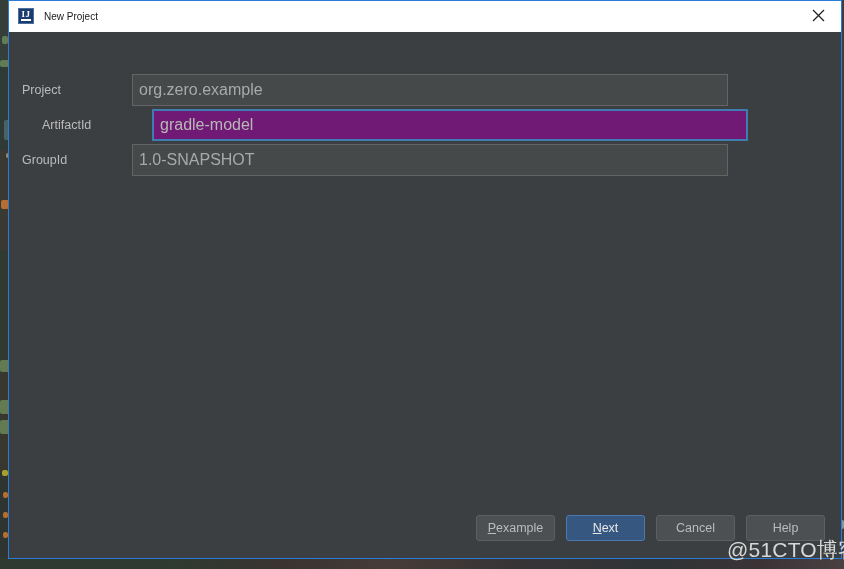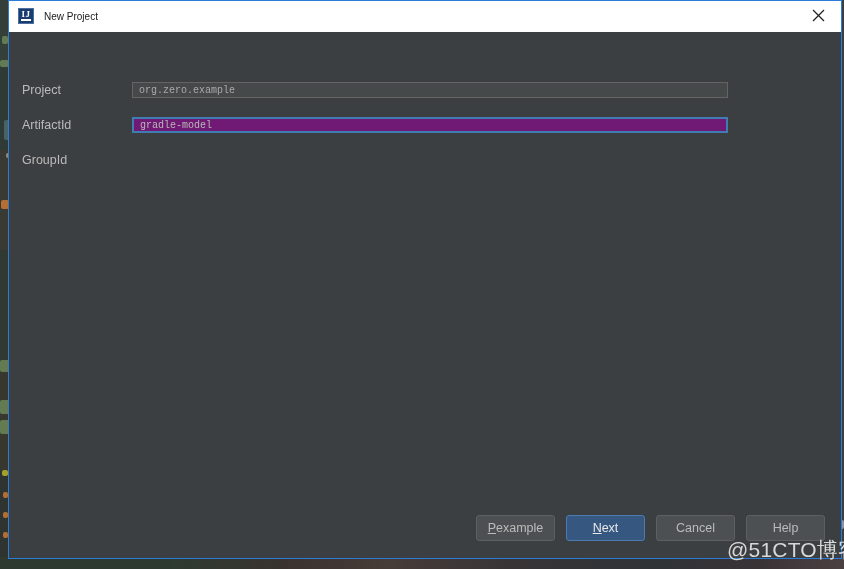--- a/index.html
+++ b/index.html
@@ -153,27 +153,27 @@
     align-items: center;
   }
   .form-label {
     width: 110px;
     margin-left: 13px;
     font-size: 12.5px;
     color: #bbbbbb;
   }
   .form-input {
     width: 596px;
-    height: 16px;
+    height: 32px;
     box-sizing: border-box;
     background: #45494a;
     border: 1px solid #646464;
     color: #a9a9a9;
-    font-size: 10px;
-    font-family: Liberation Mono, monospace;
+    font-size: 16px;
+    font-family: Liberation Sans, sans-serif;
     padding: 0 6px;
     outline: none;
   }
   .form-input.focused {
     border: 2px solid #3f7cb2;
     background: #701a75;
     color: #b8b8b8;
   }
 
   
@@ -268,27 +268,28 @@
     </div>
   </div>
 
   <div id="dialog-body">
 
     <div class="form-row" style="top:46px;">
       <div class="form-label">Project</div>
       <input class="form-input" type="text" readonly="" value="org.zero.example" style="">
     </div>
 
-    <div class="form-row" style="top:81px;">
+    <div class="form-row" style="top:81px;padding-left:20px;">
       <div class="form-label">ArtifactId</div>
       <input class="form-input focused" type="text" readonly="" value="gradle-model" style="">
     </div>
 
     <div class="form-row" style="top:116px;">
       <div class="form-label">GroupId</div>
+      <input class="form-input" type="text" readonly="" value="1.0-SNAPSHOT" style="">
     </div>
 
     <div id="button-bar">
       <button class="dlg-button" style="left:467px;width:79px;">
         <span class="mnemo">P</span>
           <span>example</span>
       </button>
 
       <button class="dlg-button default" style="left:557px;width:79px;">
         <span class="mnemo">N</span>

